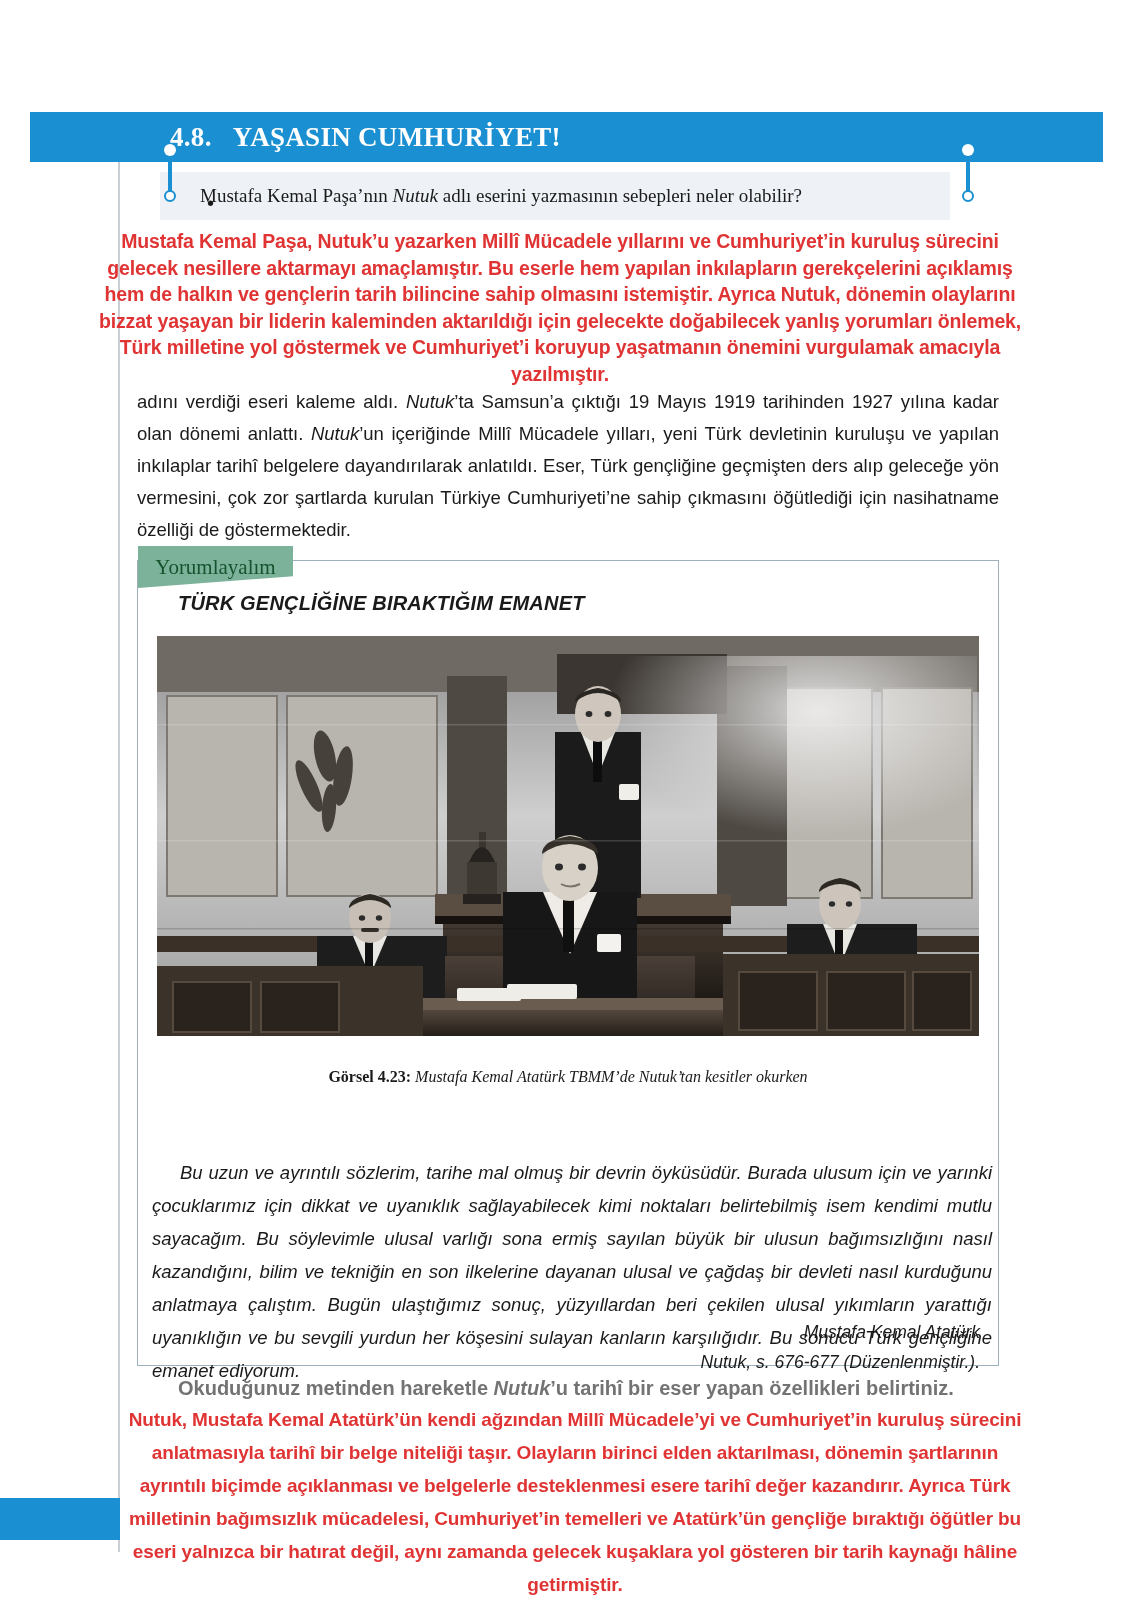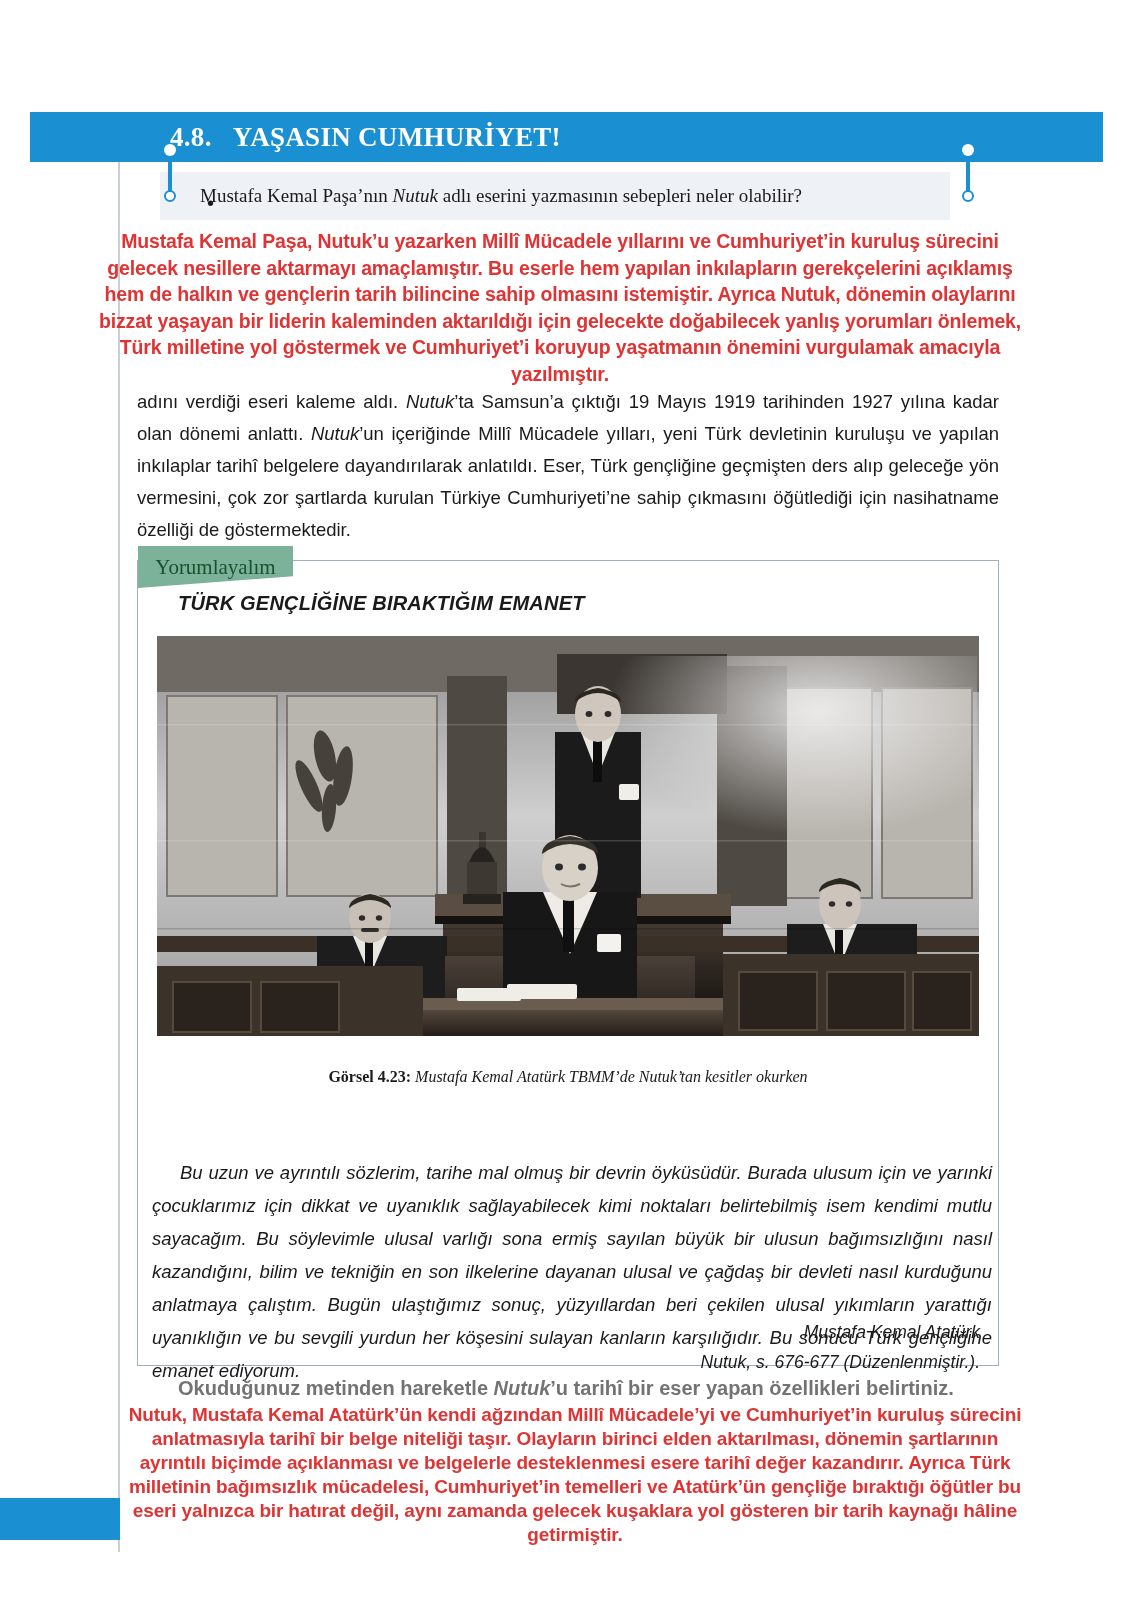--- a/index.html
+++ b/index.html
@@ -128,21 +128,21 @@
   #answer-top {
     left: 96px;
     top: 228px;
     width: 928px;
   }
   #answer-bottom {
     left: 126px;
     top: 1403px;
     width: 898px;
     font-size: 19px;
-    line-height: 24px;
+    line-height: 33px;
   }
 
   
   .body-par {
     position: absolute;
     left: 137px;
     top: 386px;
     width: 862px;
     font-size: 18.5px;
     line-height: 32px;

